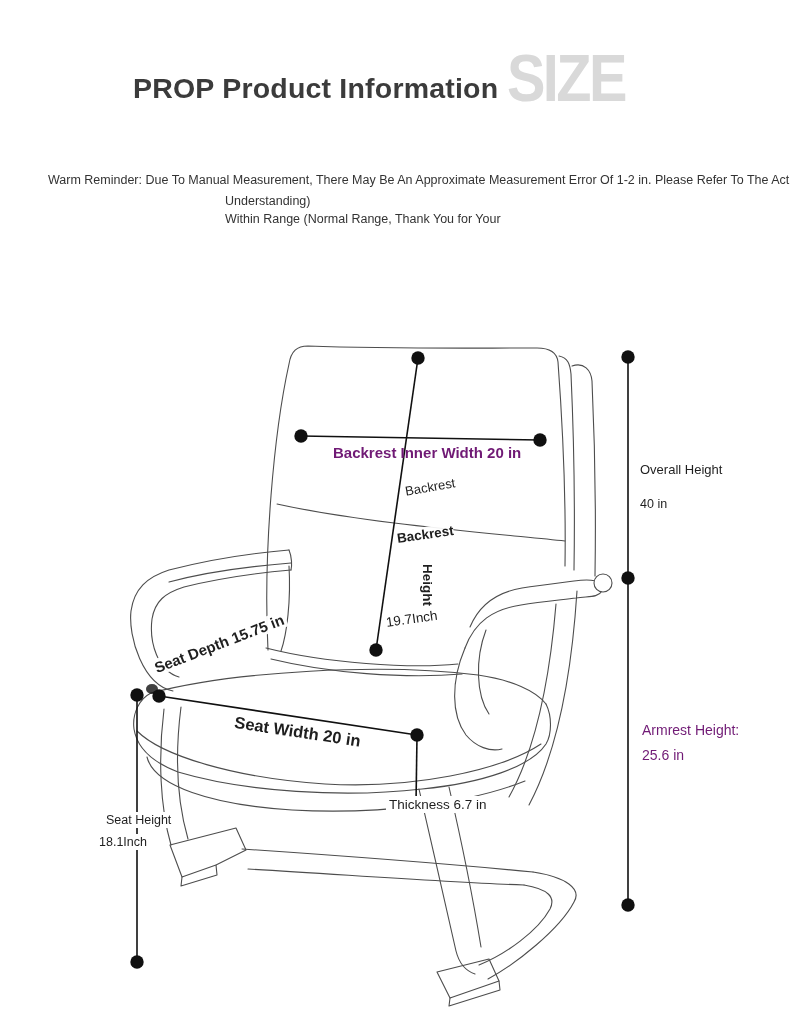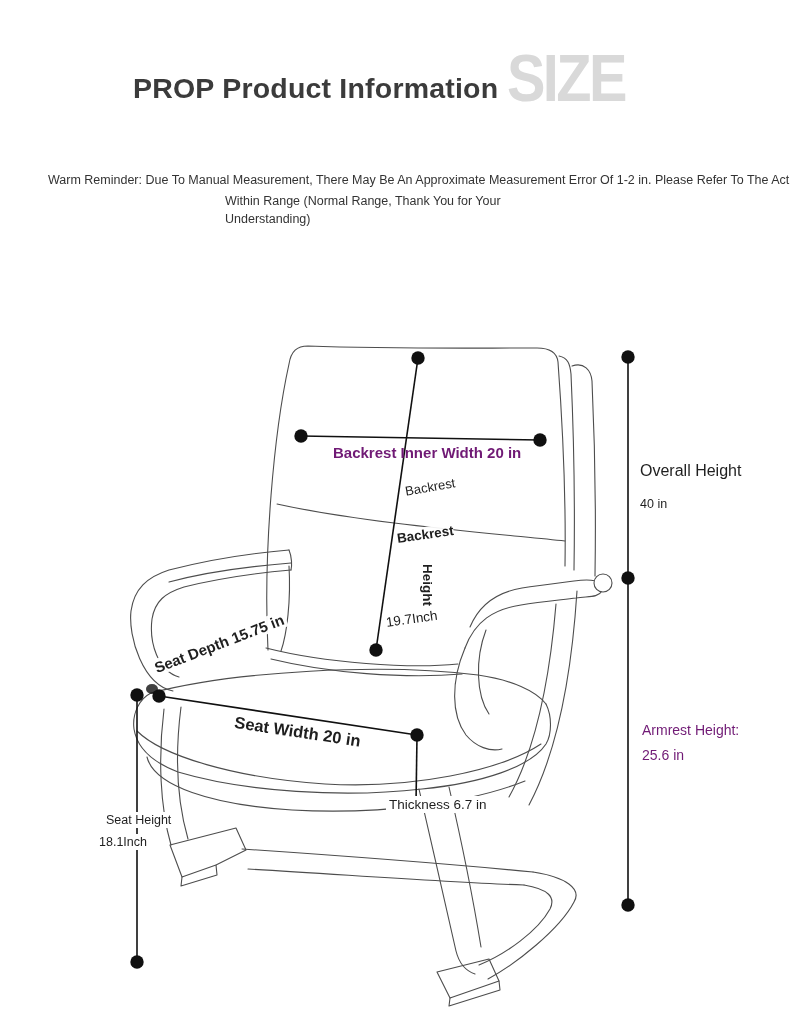--- a/index.html
+++ b/index.html
@@ -35,39 +35,39 @@
   #lbl-inner-width{left:333px;top:444px;font-size:15px;font-weight:700;color:#701a75;}
   #lbl-backrest-upper{left:404px;top:484px;font-size:13px;font-weight:500;transform:rotate(-10deg);background:rgba(255,255,255,.92);}
   #lbl-backrest-lower{left:396px;top:531px;font-size:13.5px;font-weight:700;transform:rotate(-8deg);background:rgba(255,255,255,.92);}
   #lbl-height-word{left:434px;top:564px;font-size:13.5px;font-weight:700;line-height:14px;transform:rotate(90deg);}
   #lbl-backrest-height-value{left:385px;top:615px;font-size:13.5px;font-weight:500;transform:rotate(-8deg);background:rgba(255,255,255,.92);}
   #lbl-seat-depth{left:150px;top:661px;font-size:15px;font-weight:700;transform:rotate(-21deg);background:rgba(255,255,255,.95);padding:0 2px;}
   #lbl-seat-width{left:236px;top:713px;font-size:16.5px;font-weight:700;transform:rotate(8.5deg);}
   #lbl-thickness{left:386px;top:796px;font-size:13.5px;font-weight:500;text-align:center;}
   #lbl-seat-height{left:103px;top:801px;font-size:12.5px;font-weight:500;margin-top:11px;}
   #lbl-seat-height-value{left:96px;top:834px;font-size:12.5px;font-weight:500;}
-  #lbl-overall-height{left:637px;top:461px;font-size:16px;font-weight:500;}
+  #lbl-overall-height{left:637px;top:461px;font-size:13px;font-weight:500;}
   #lbl-overall-height-value{left:637px;top:496px;font-size:12.5px;font-weight:500;}
   #lbl-armrest-height{
     left:642px;top:718px;font-size:14px;font-weight:500;line-height:24.5px;
     width:104px;white-space:normal;color:#701a75;
   }
 </style>
 </head>
 <body>
 
 <div id="stage">
 
   <div id="watermark" class="abs">SIZE</div>
   <h1 id="page-title" class="abs">PROP Product Information</h1>
 
   <div id="reminder-line1" class="abs reminder">Warm Reminder: Due To Manual Measurement, There May Be An Approximate Measurement Error Of 1-2 in. Please Refer To The Actual Pro</div>
   <div id="reminder-block" class="abs reminder">
+    <div>Understanding)</div>
     <div>Within Range (Normal Range, Thank You for Your</div>
-    <div>Understanding)</div>
   </div>
 
   <svg id="chair-svg" class="abs" width="790" height="1016" viewBox="0 0 790 1016">
     <g>
 
       <path class="chair" d="M 268,650 C 263,552 274,432 289,364 C 291,351 297,346 308,346 C 390,349 462,348 537,348 C 551,348 557,353 558,362 C 563,430 566,502 565,566"></path>
       <path class="chair" d="M 559,356 C 568,358 570,364 571,374 C 574,440 575,508 574,570"></path>
       <path class="chair" d="M 572,366 C 584,362 591,370 592,381 C 595,446 596,514 595,576"></path>
       <path class="chair" d="M 277,504 C 358,522 478,532 565,541"></path>
       <path class="chair" d="M 266,648 C 325,663 410,669 458,664"></path>

